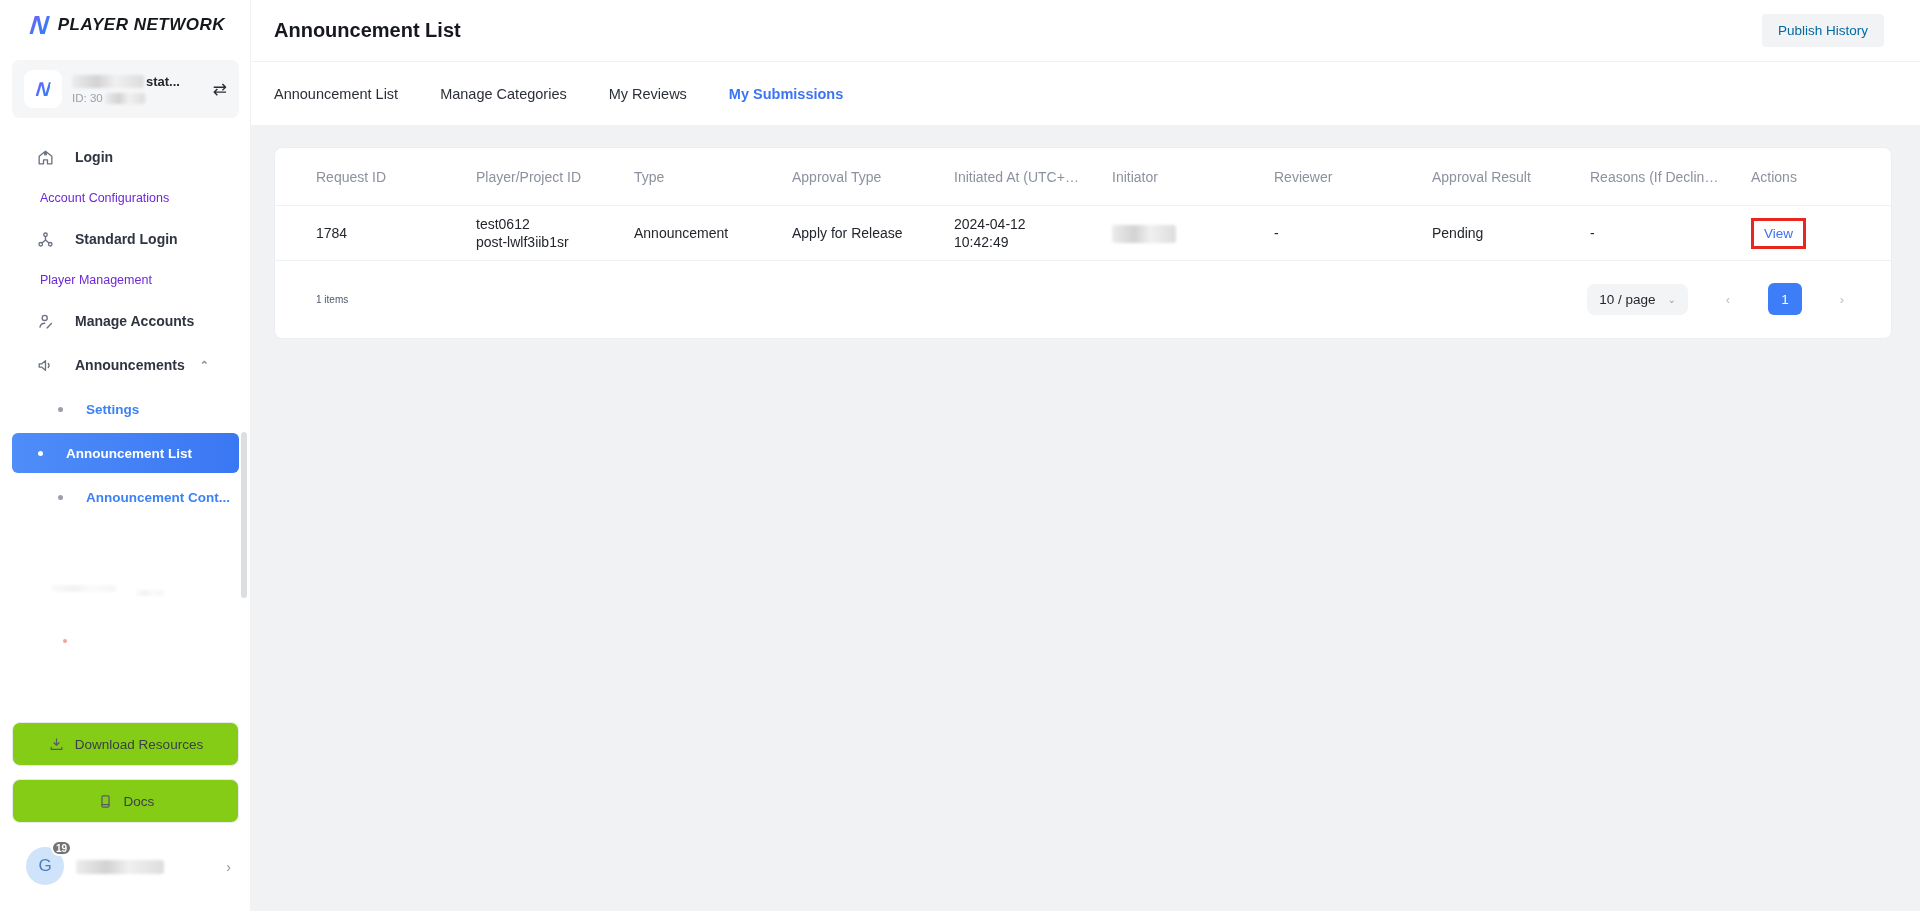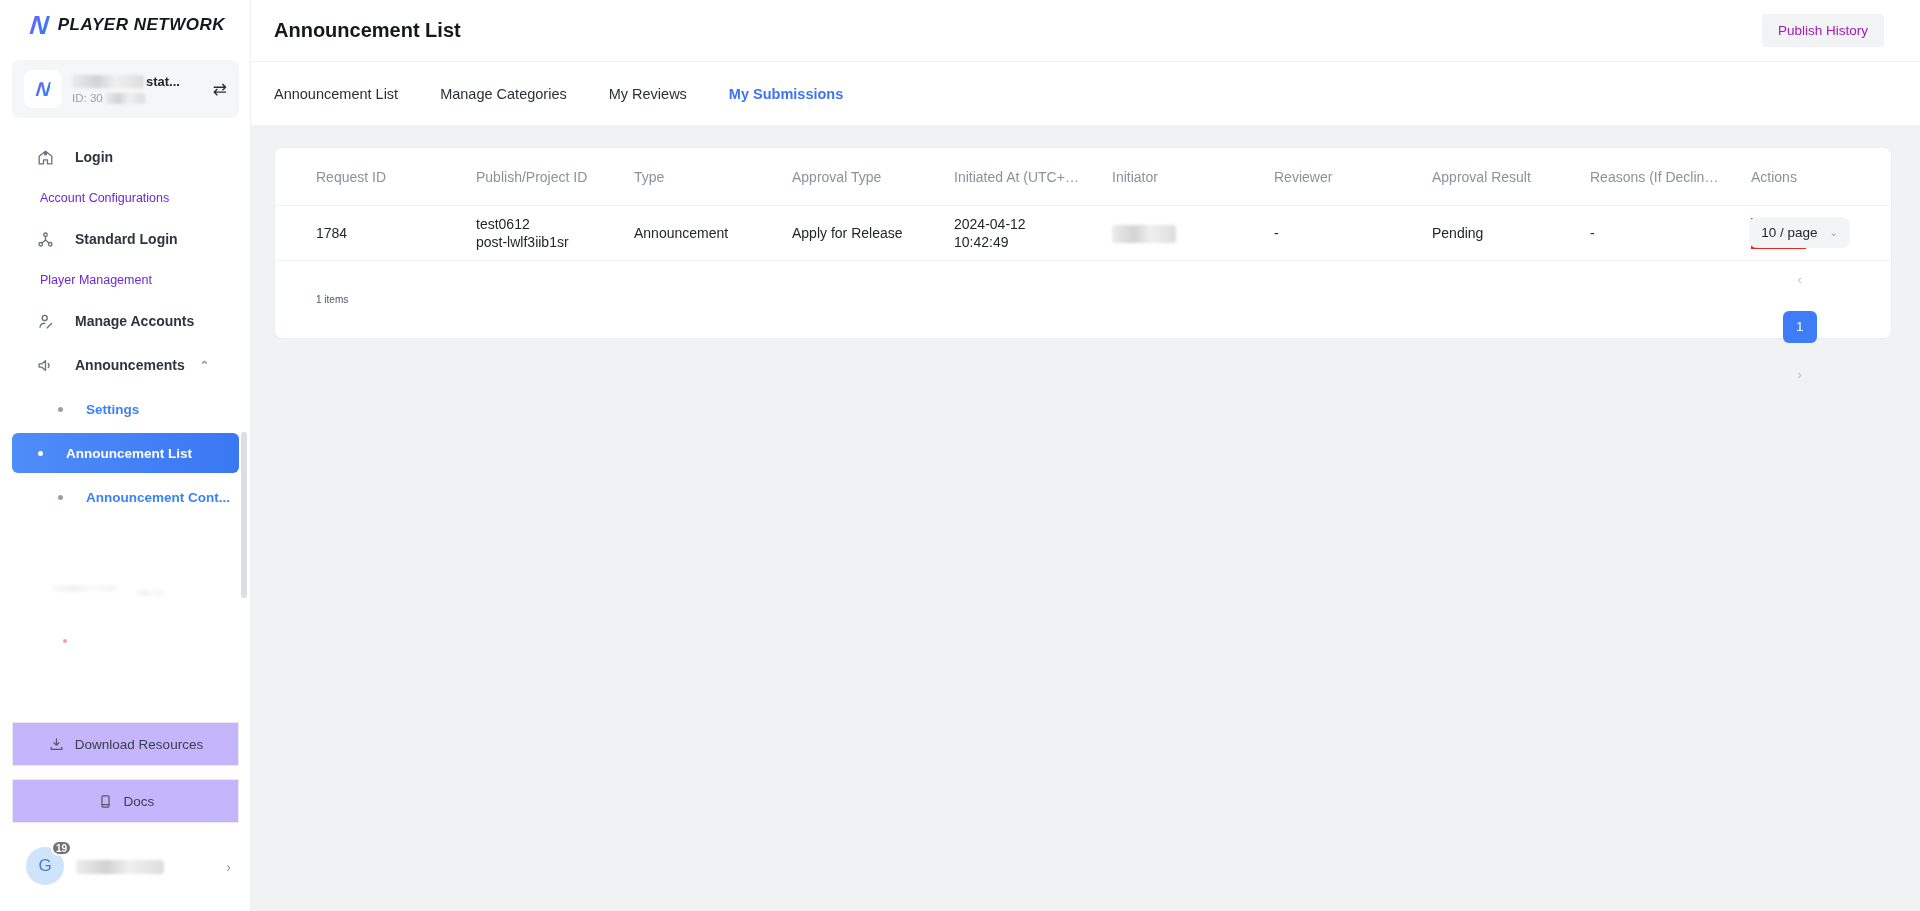--- a/index.html
+++ b/index.html
@@ -44,21 +44,21 @@
   .bullet { width:5px; height:5px; border-radius:50%; background:#9aa0ab; flex:0 0 auto; }
   .sub-item.active { height:40px; margin:2px 12px; padding-left:26px; border-radius:6px;
     background:linear-gradient(90deg,#4f8df9,#3a77f3); color:#fff; }
   .sub-item.active .bullet { background:#fff; }
 
   .smudge { position:absolute; opacity:.28; }
   .side-scrollbar { position:absolute; right:3px; top:432px; width:6px; height:166px;
     background:#dcdee1; border-radius:3px; }
 
   .side-btn { position:absolute; left:12px; width:227px; height:44px; border:1px solid #e8eaee;
-    border-radius:0; background:#c4b5fd; display:flex; align-items:center; justify-content:center;
+    border-radius:8px; background:#84cc16; display:flex; align-items:center; justify-content:center;
     gap:10px; font-size:13.5px; color:#3a3f4a; cursor:pointer; }
   .side-btn svg { width:17px; height:17px; stroke:#555b66; fill:none; stroke-width:1.7;
     stroke-linecap:round; stroke-linejoin:round; }
 
   .user-row { position:absolute; left:0; top:840px; width:251px; height:54px;
     display:flex; align-items:center; padding:0 20px 0 26px; cursor:pointer; }
   .avatar-wrap { position:relative; width:40px; height:40px; flex:0 0 auto; }
   .avatar { width:38px; height:38px; border-radius:50%; background:#cfe3fa; color:#4a7dbd;
     font-size:17px; display:flex; align-items:center; justify-content:center; }
   .badge { position:absolute; top:-7px; left:25px; min-width:20px; height:16px; border-radius:9px;
@@ -67,21 +67,21 @@
   .user-blur { width:88px; height:14px; margin-left:10px; }
   .user-chev { margin-left:auto; color:#8b919d; font-size:14px; }
 
   
   .main { position:absolute; left:251px; top:0; right:0; bottom:0; background:#f1f2f4; }
   .main-header { position:absolute; left:0; top:0; right:0; height:125px; background:#fff; }
   .title-row { height:62px; display:flex; align-items:center; padding-left:23px;
     border-bottom:1px solid #f2f2f3; }
   .page-title { font-size:20px; font-weight:700; color:#15181e; }
   .publish-btn { position:absolute; right:36px; top:14px; height:33px; padding:0 16px;
-    background:#f2f3f5; border:none; border-radius:4px; font-size:13.5px; color:#a21caf;
+    background:#f2f3f5; border:none; border-radius:4px; font-size:13.5px; color:#0369a1;
     font-family:inherit; cursor:pointer; }
   .tabs { height:63px; display:flex; align-items:center; gap:42px; padding-left:23px; }
   .tab { font-size:14.5px; color:#2b3038; cursor:pointer; }
   .tab.active { color:#3d74f4; font-weight:700; }
 
   
   .card { position:absolute; left:23px; top:147px; width:1618px; height:192px; background:#fff;
     border:1px solid #ebeef2; border-radius:8px; }
   .tgrid { display:grid; grid-template-columns:160px 158px 158px 162px 158px 162px 158px 158px 161px 1fr;
     padding:0 41px; align-items:center; }
@@ -89,21 +89,21 @@
   .th { font-size:14px; color:#8b919d; white-space:nowrap; overflow:hidden; }
   .trow { height:55px; border-bottom:1px solid #f0f1f2; }
   .td { font-size:14px; color:#23262d; line-height:18px; }
   .initiator-blur { width:64px; height:18px; }
   .view-box { display:inline-block; border:3px solid #e8281e; padding:3px 10px; }
   .view-link { color:#3d6ef5; font-size:13.5px; cursor:pointer; }
 
   .card-footer { position:absolute; left:0; bottom:0; width:100%; height:78px;
     display:flex; align-items:center; justify-content:space-between; padding:0 41px; }
   .total-text { font-size:10px; color:#4e5969; }
-  .pager { display:flex; align-items:center; gap:24px;flex-direction:column; }
+  .pager { display:flex; align-items:center; gap:32px; }
   .page-size { height:31px; padding:0 12px; background:#f3f4f6; border-radius:8px;
     display:flex; align-items:center; gap:12px; font-size:13.5px; color:#23262d; cursor:pointer; }
   .page-size .dd { color:#9aa0ab; font-size:10px; }
   .pg-arrow { color:#b9bec7; font-size:13px; cursor:pointer; width:16px; text-align:center; }
   .pg-num { width:34px; height:32px; border-radius:6px; background:#3d7ef8; color:#fff;
     font-size:13.5px; display:flex; align-items:center; justify-content:center; cursor:pointer; }
 </style>
 </head>
 <body>
 
@@ -228,21 +228,21 @@
       <span class="tab">Announcement List</span>
       <span class="tab">Manage Categories</span>
       <span class="tab">My Reviews</span>
       <span class="tab active">My Submissions</span>
     </div>
   </div>
 
   <div class="card">
     <div class="tgrid thead">
       <span class="th">Request ID</span>
-      <span class="th">Publish/Project ID</span>
+      <span class="th">Player/Project ID</span>
       <span class="th">Type</span>
       <span class="th">Approval Type</span>
       <span class="th">Initiated At (UTC+…</span>
       <span class="th">Initiator</span>
       <span class="th">Reviewer</span>
       <span class="th">Approval Result</span>
       <span class="th">Reasons (If Declin…</span>
       <span class="th">Actions</span>
     </div>
 

